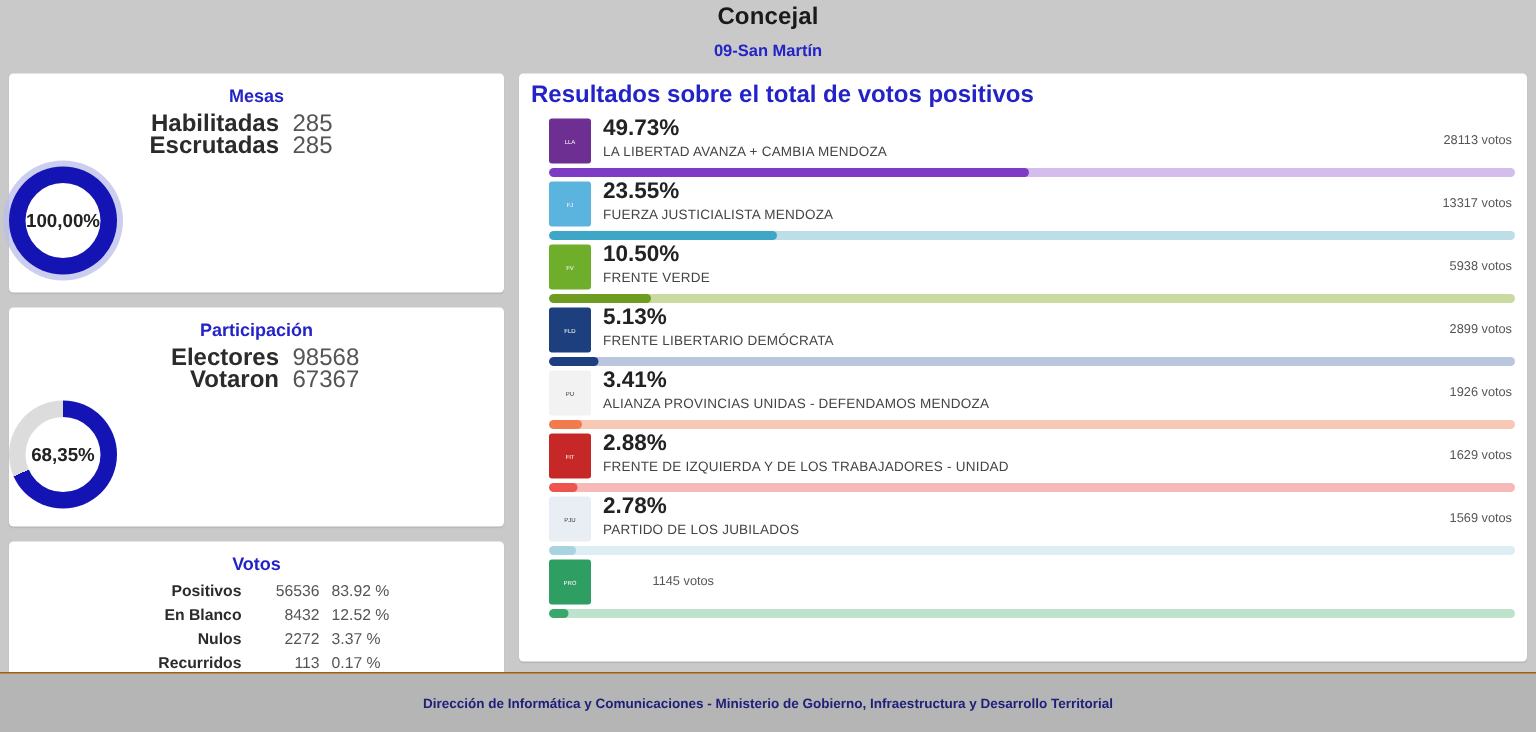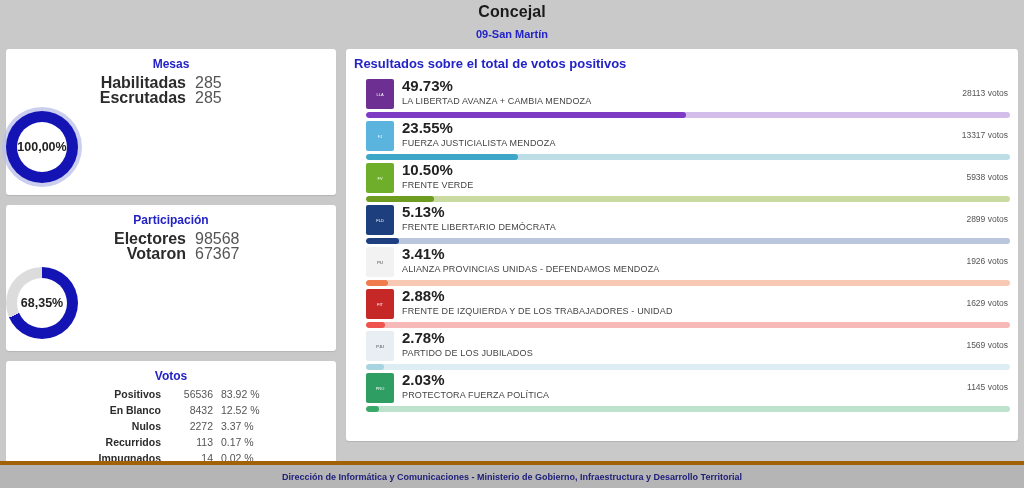--- a/index.html
+++ b/index.html
@@ -71,21 +71,21 @@
     display: flex; justify-content: center;
     font-size: 10.5px; line-height: 16px; color: #333;
   }
   .votos-k { width: 88px; text-align: right; font-weight: bold; color: #2b2b2b; }
   .votos-n { width: 52px; text-align: right; padding-left: 8px; color: #555; }
   .votos-p { width: 56px; text-align: left; padding-left: 8px; color: #555; }
 
   
   .results { padding: 7px 8px 6px 8px; min-height: 392px; }
   .results-title {
-    color: #2323c8; font-size: 13px; font-weight: bold;
+    color: #2323c8; font-size: 16px; font-weight: bold;
     line-height: 15px; margin-bottom: 6px;
   }
   .party { margin-bottom: 1px; margin-left: 12px; }
   .party-main { display: flex; align-items: flex-start; }
   .logo {
     width: 28px; height: 30px; flex: 0 0 28px;
     border-radius: 2px; margin-top: 2px;
     display: flex; align-items: center; justify-content: center;
     overflow: hidden; font-size: 4px; color: #fff; text-align: center;
   }
@@ -101,22 +101,22 @@
   }
   .bar-track {
     height: 6px; border-radius: 3px; margin-top: 3px;
     width: 100%; overflow: hidden;
   }
   .bar-fill { height: 100%; border-radius: 3px; }
 
   
   .footer {
     position: absolute; left: 0; bottom: 0; width: 100%;
-    height: 27px; background: #b5b5b5;
-    border-top: 4px solid #a16207;
+    height: 40px; background: #b5b5b5;
+    border-top: 1px solid #a16207;
     display: flex; align-items: center; justify-content: center;
   }
   .footer-text { font-size: 9px; font-weight: bold; color: #20207a; }
 </style>
 </head>
 <body>
 
 <div class="page">
 
   <div class="header">
@@ -297,24 +297,20 @@
                 </div>
                 <div class="votes">1569 votos</div>
               </div>
               <div class="bar-track" style="background: rgb(220, 238, 243);">
                 <div class="bar-fill" style="width: 2.78%; background: rgb(168, 211, 224);"></div>
               </div>
             </div>
             <div class="party">
               <div class="party-main">
                 <div class="logo" style="background: rgb(46, 158, 99); color: rgb(255, 255, 255);">PRO</div>
-                <div class="party-text">
-                  <div class="pct">2.03%</div>
-                  <div class="pname">PROTECTORA FUERZA POLÍTICA</div>
-                </div>
                 <div class="votes">1145 votos</div>
               </div>
               <div class="bar-track" style="background: rgb(191, 226, 205);">
                 <div class="bar-fill" style="width: 2.03%; background: rgb(58, 168, 106);"></div>
               </div>
             </div>
           </div>
       </div>
     </div>
 

